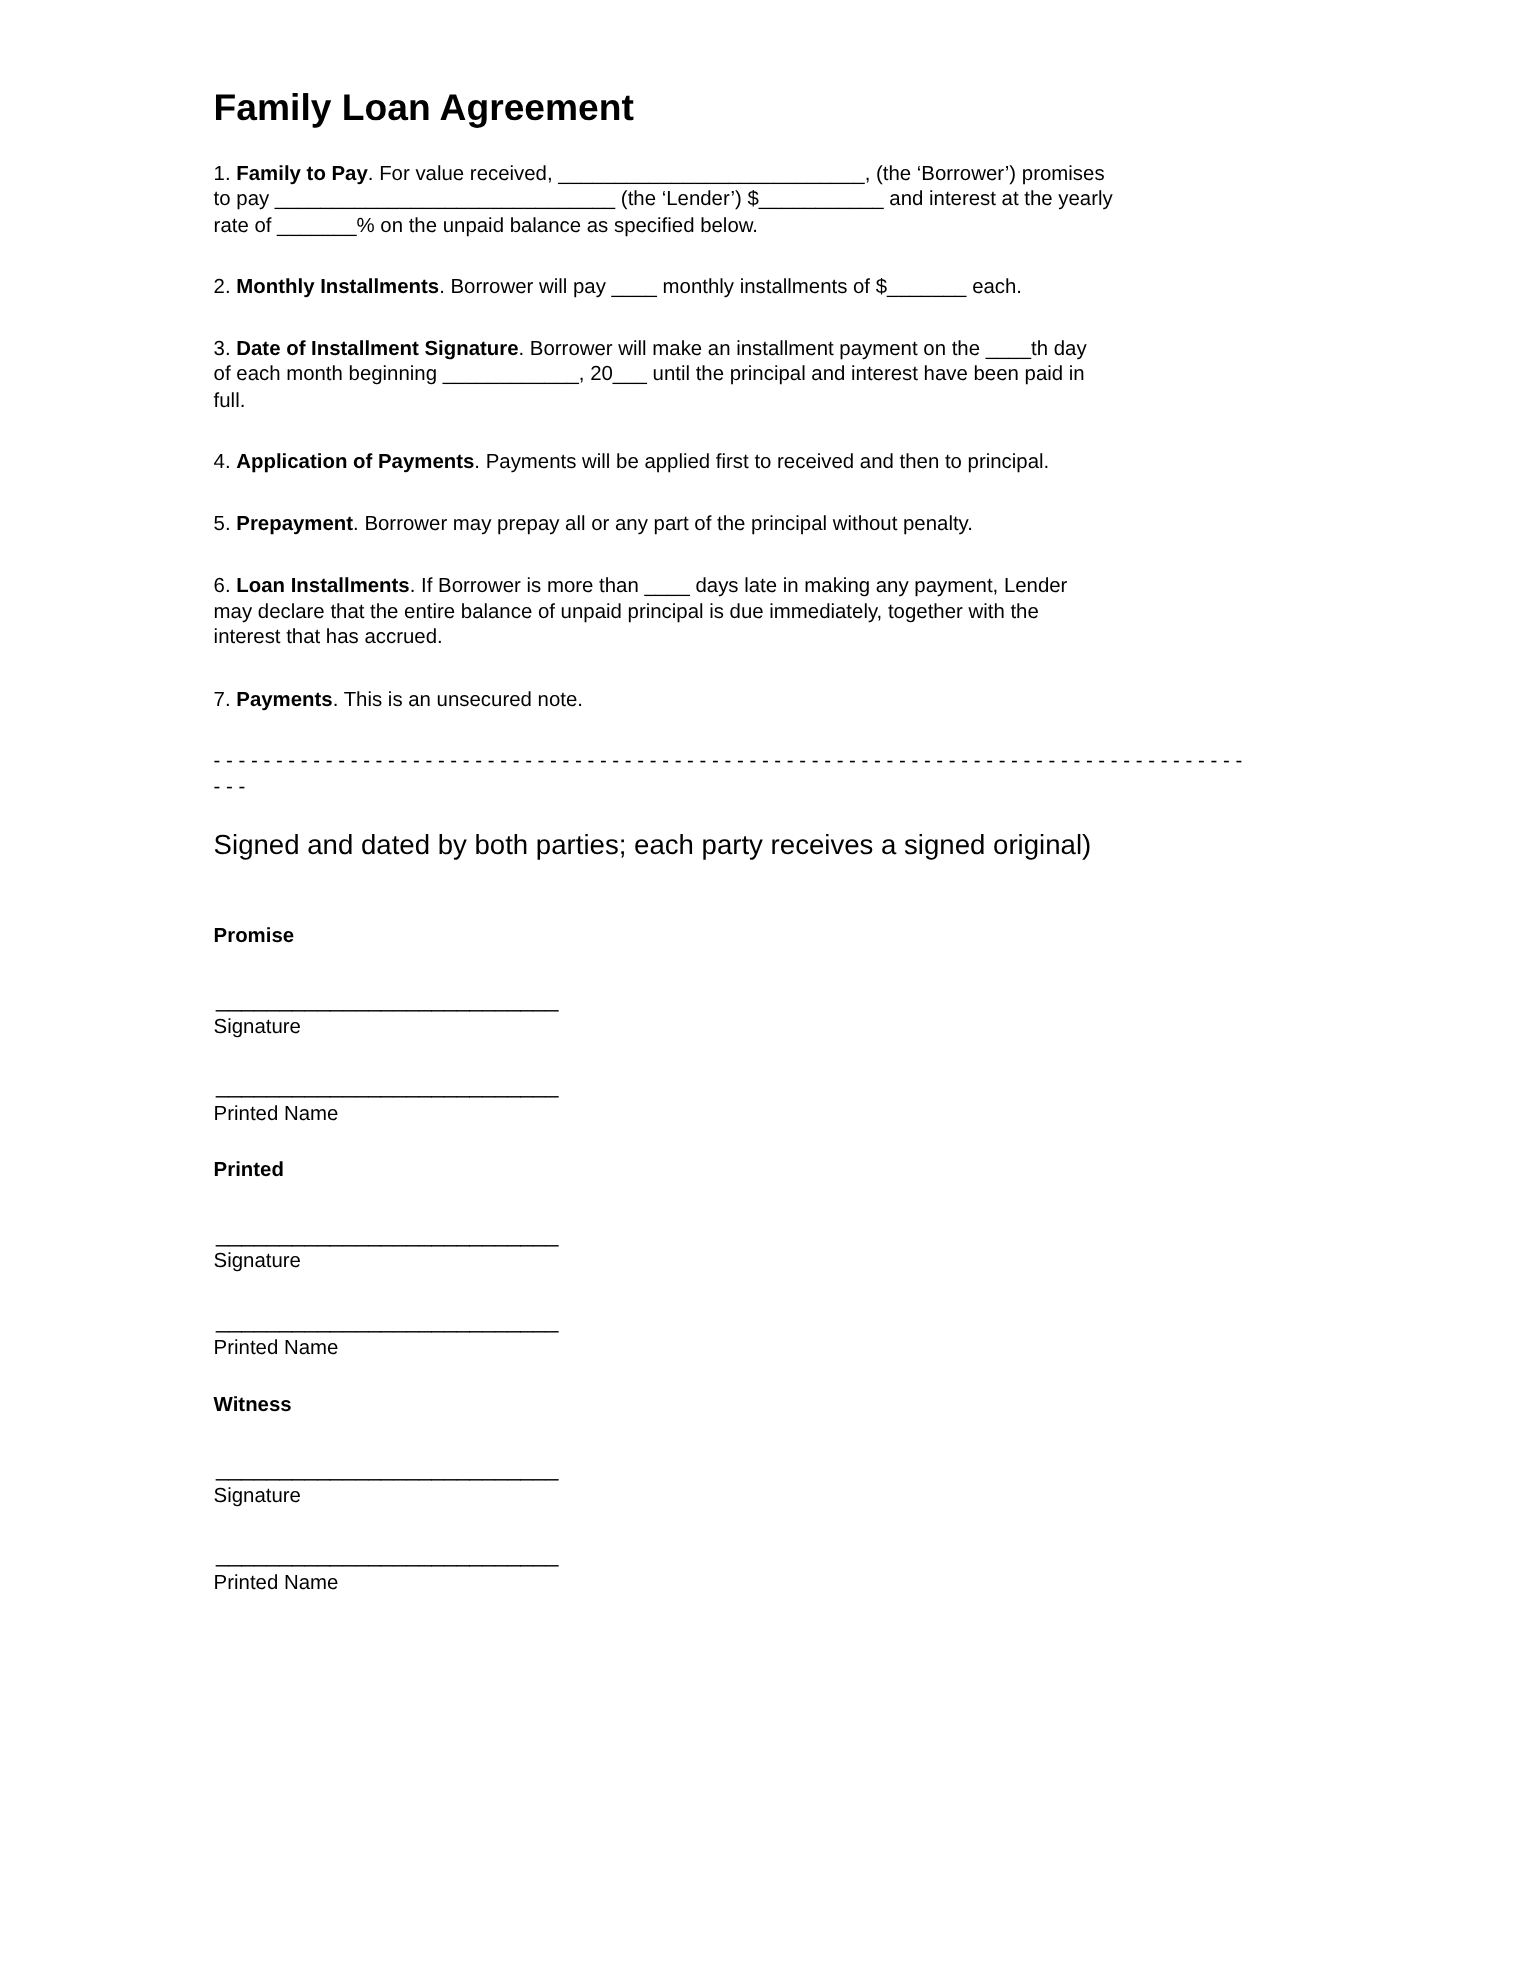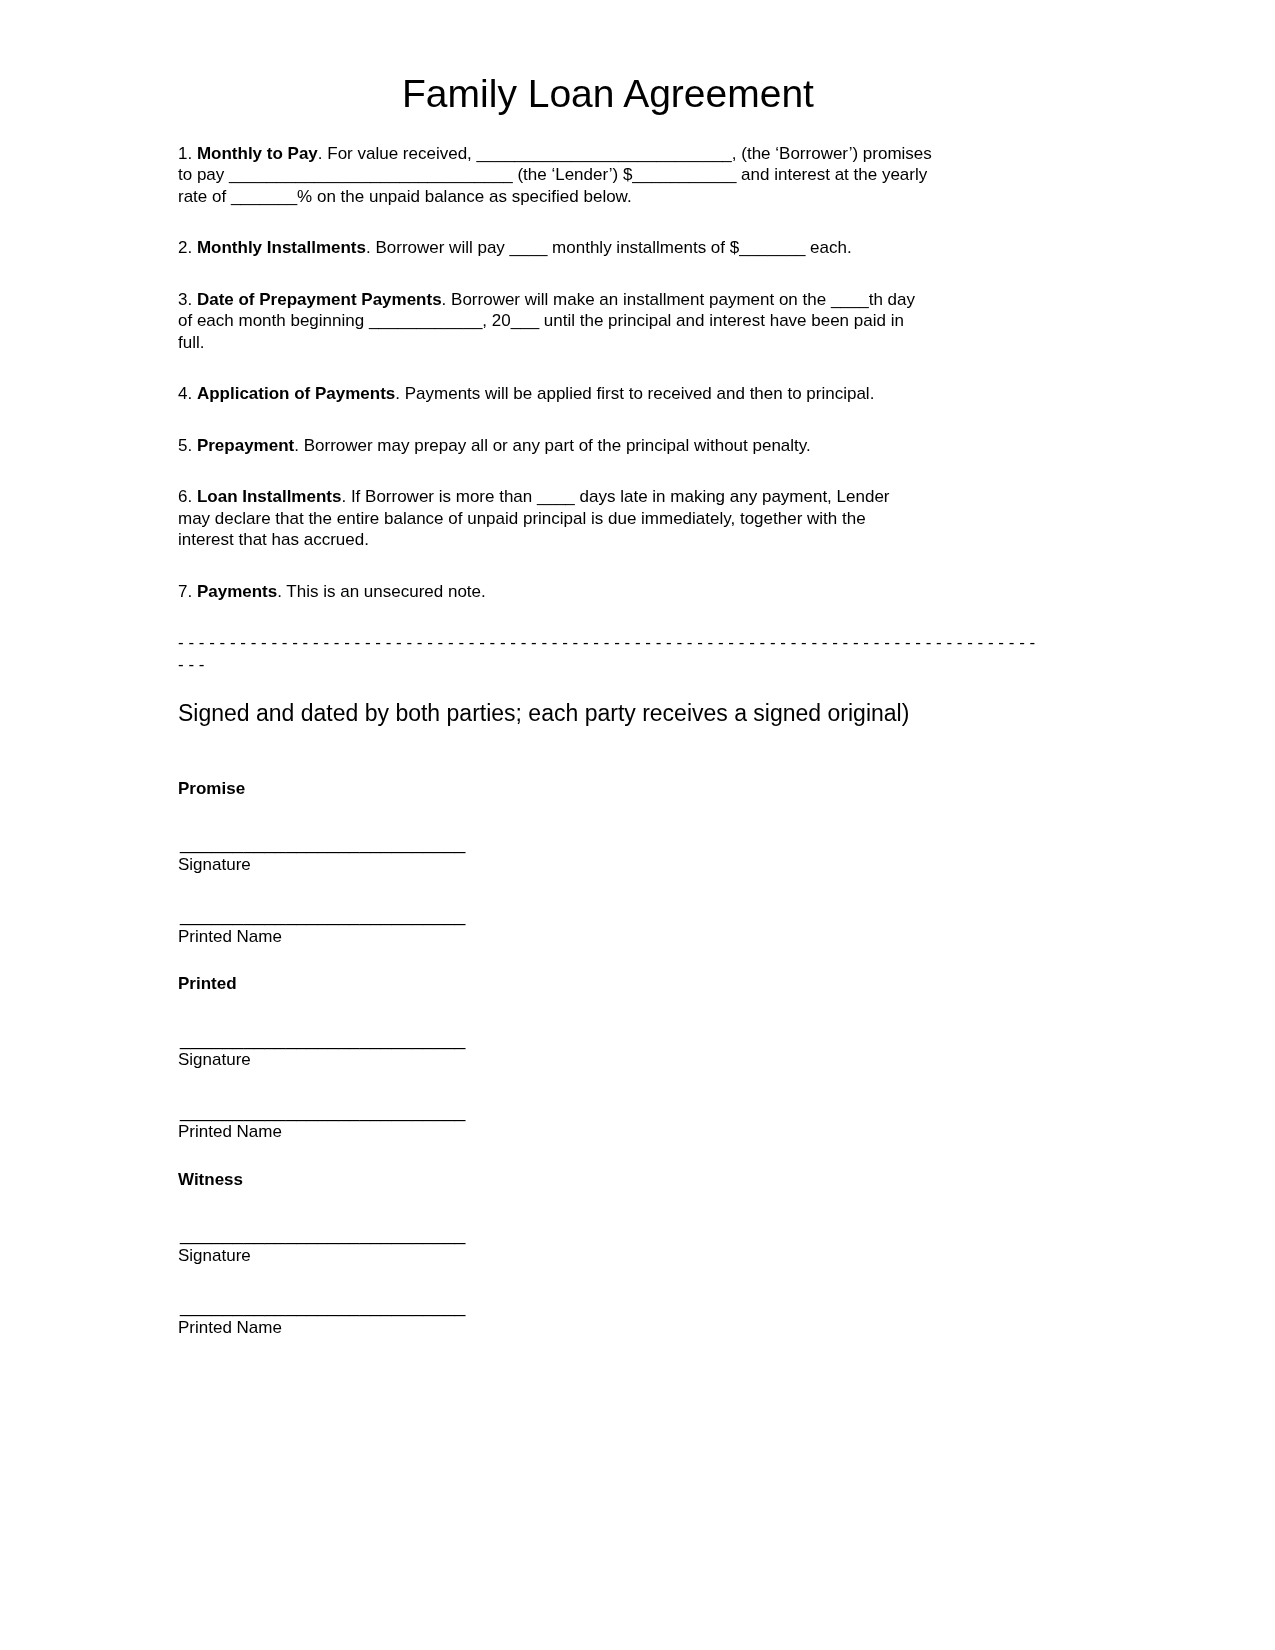--- a/index.html
+++ b/index.html
@@ -4,22 +4,22 @@
 <style>
   html, body { margin: 0; padding: 0; background: #ffffff; }
   body {
     width: 1275px; height: 1650px;
     font-family: "Liberation Sans", sans-serif;
     color: #000000;
     overflow: hidden;
   }
   .page { margin-left: 178px; width: 860px; }
   .doc-title {
-    font-size: 39px; font-weight: normal; line-height: 1.15;
-    text-align: center; margin: 72px 0 26px 0;
+    font-size: 31px; font-weight: bold; line-height: 1.15;
+    text-align: left; margin: 72px 0 26px 0;
   }
   .clause {
     font-size: 17px; line-height: 21.5px;
     margin: 0 0 30px 0;
     white-space: pre-wrap;
   }
   .clause b { font-weight: bold; }
   .separator { margin: 30px 0 28px 0; }
   .sep-line1 {
     font-size: 17px; line-height: 21.5px;
@@ -33,27 +33,27 @@
   .sig-rule.second { margin-top: 29px; }
   .sig-label { font-size: 17px; line-height: 21.5px; margin: 0; }
 </style>
 </head>
 <body>
 
 <div class="page">
 
   <h1 class="doc-title">Family Loan Agreement</h1>
 
-  <p class="clause"><span>1. </span><b>Monthly to Pay</b><span>. For value received, ___________________________, (the ‘Borrower’) promises
+  <p class="clause"><span>1. </span><b>Family to Pay</b><span>. For value received, ___________________________, (the ‘Borrower’) promises
 to pay ______________________________ (the ‘Lender’) $___________ and interest at the yearly
 rate of _______% on the unpaid balance as specified below.</span></p>
 
   <p class="clause"><span>2. </span><b>Monthly Installments</b><span>. Borrower will pay ____ monthly installments of $_______ each.</span></p>
 
-  <p class="clause"><span>3. </span><b>Date of Prepayment Payments</b><span>. Borrower will make an installment payment on the ____th day
+  <p class="clause"><span>3. </span><b>Date of Installment Signature</b><span>. Borrower will make an installment payment on the ____th day
 of each month beginning ____________, 20___ until the principal and interest have been paid in
 full.</span></p>
 
   <p class="clause"><span>4. </span><b>Application of Payments</b><span>. Payments will be applied first to received and then to principal.</span></p>
 
   <p class="clause"><span>5. </span><b>Prepayment</b><span>. Borrower may prepay all or any part of the principal without penalty.</span></p>
 
   <p class="clause"><span>6. </span><b>Loan Installments</b><span>. If Borrower is more than ____ days late in making any payment, Lender
 may declare that the entire balance of unpaid principal is due immediately, together with the
 interest that has accrued.</span></p>

